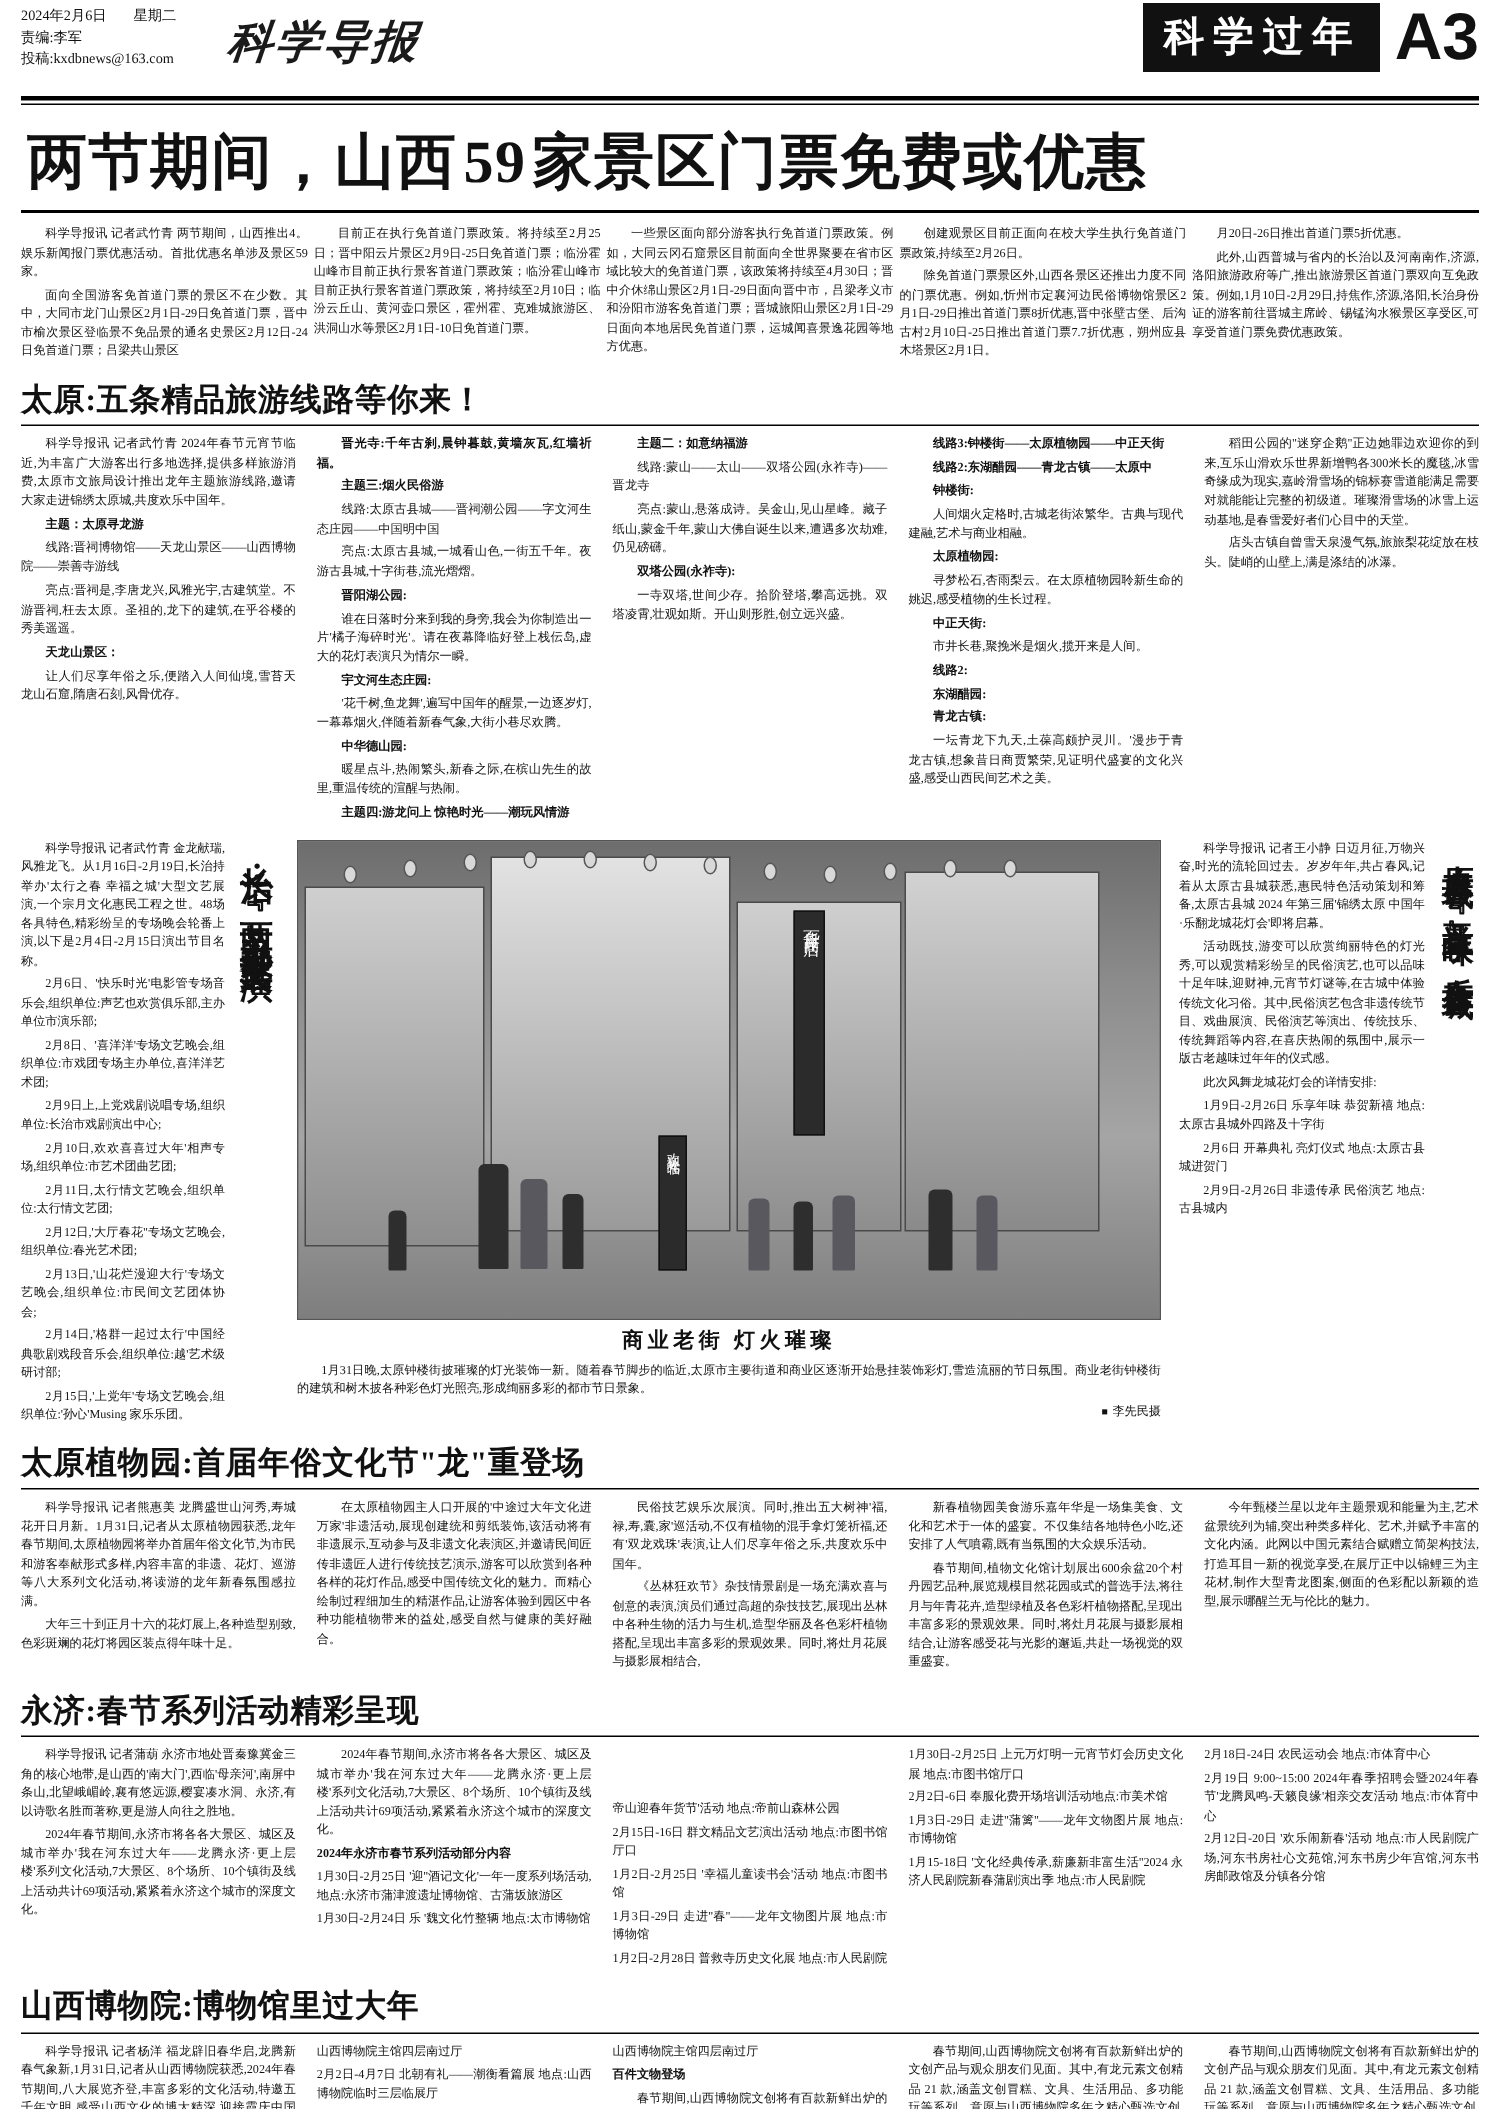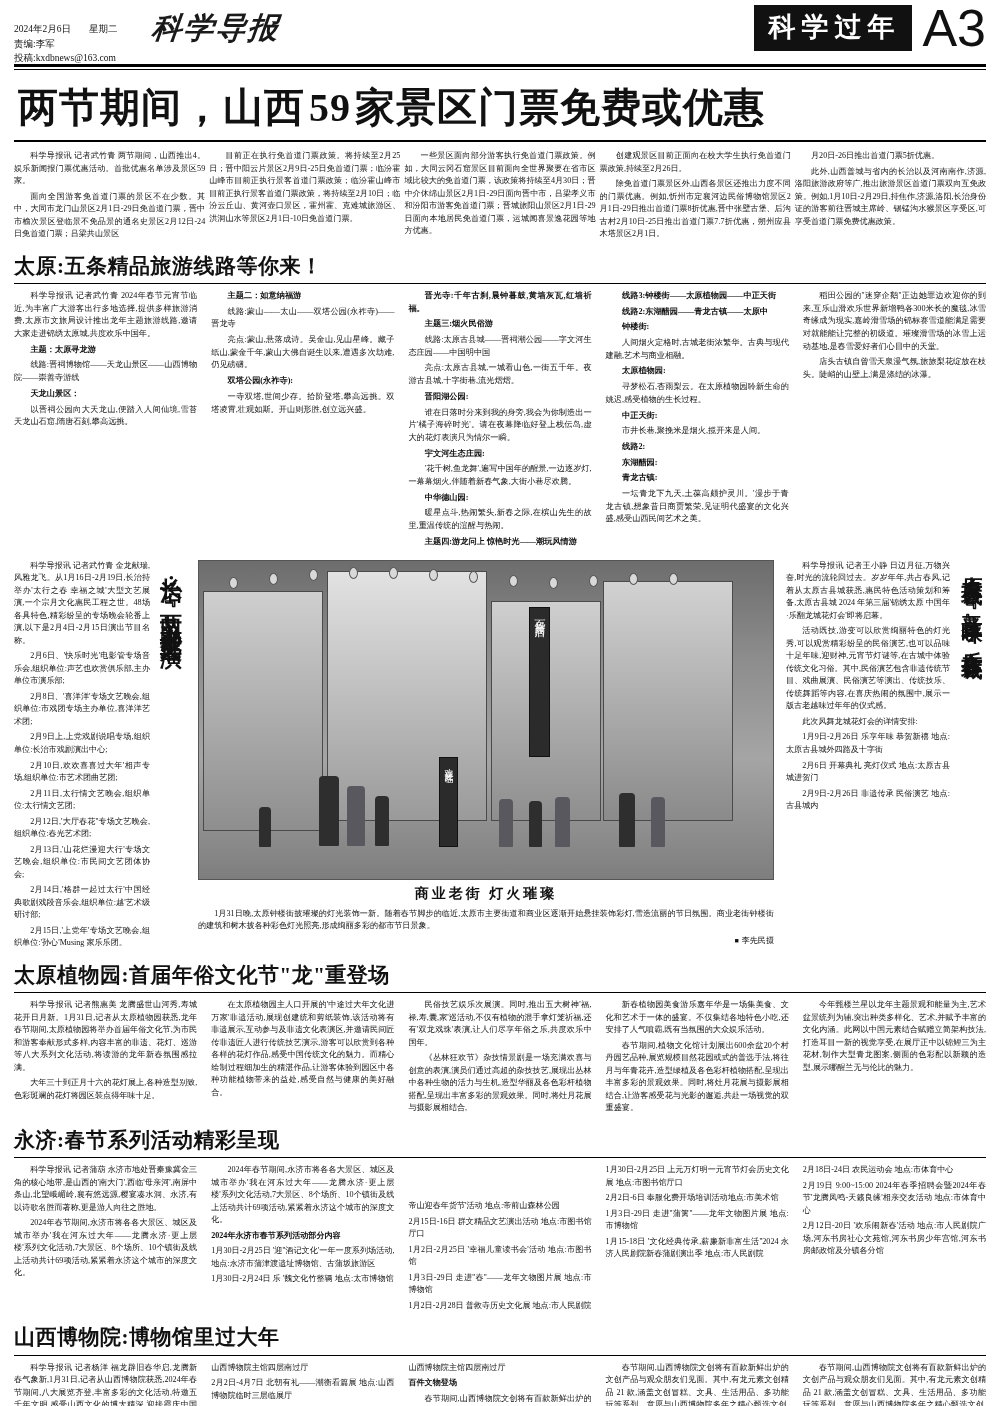--- a/index.html
+++ b/index.html
@@ -11,38 +11,38 @@
     color:#111;
     position:relative;
     overflow:hidden;
   }
   .page { width:1000px; height:1406px; position:relative; padding:0 14px; }
 
   
   .masthead { height:62px; display:flex; align-items:flex-start; position:relative; padding-top:4px; }
   .mast-left { width:128px; font-size:9.5px; line-height:1.55; color:#111; }
   .mast-left div { white-space:nowrap; }
-  .mast-left .row1 { display:flex; gap:18px;margin-top:18px; }
+  .mast-left .row1 { display:flex; gap:18px; }
   .mast-logo {
     margin-left:10px;
     font-family:"Liberation Serif", serif;
     font-size:30px; font-weight:bold; letter-spacing:2px;
     font-style:italic;
     color:#1a1a1a;
     transform:skewX(-6deg);
     padding-top:4px;
   }
   .mast-right { position:absolute; right:0; top:2px; display:flex; align-items:center; gap:10px; }
   .mast-banner {
     background:#111; color:#fff; font-size:27px; font-weight:bold;
     letter-spacing:6px; padding:4px 12px 6px 14px;
     font-family:"Liberation Serif", serif;
     margin-left:28px;
   }
-  .mast-page { font-size:52px; font-weight:normal; font-family:"Liberation Sans", sans-serif; line-height:1; }
+  .mast-page { font-size:44px; font-weight:bold; font-family:"Liberation Sans", sans-serif; line-height:1; }
 
   .rule-thick { border-top:3px solid #000; margin:2px 0 0 0; }
   .rule-thin { border-top:1px solid #000; margin:2px 0 8px 0; }
 
   
   .headline {
     font-size:40px; font-weight:bold; letter-spacing:1px;
     text-align:left; padding:8px 4px 10px 4px; line-height:1.1;
   }
   .headline .num { font-family:"Liberation Serif", serif; padding:0 4px; }
@@ -166,42 +166,43 @@
   </div>
 
   <div class="taiyuan-wrap">
     <div class="sec-title">太原:五条精品旅游线路等你来！</div>
     <div class="sec-rule"></div>
     <div class="cols">
       <div class="col">
         <p>科学导报讯 记者武竹青 2024年春节元宵节临近,为丰富广大游客出行多地选择,提供多样旅游消费,太原市文旅局设计推出龙年主题旅游线路,邀请大家走进锦绣太原城,共度欢乐中国年。</p>
         <p class="b">主题：太原寻龙游</p>
         <p>线路:晋祠博物馆——天龙山景区——山西博物院——崇善寺游线</p>
+        <p>亮点:晋祠是,李唐龙兴,风雅光宇,古建筑堂。不游晋祠,枉去太原。圣祖的,龙下的建筑,在乎谷楼的秀美遥遥。</p>
         <p class="b">天龙山景区：</p>
-        <p>以晋祠公园向大天龙山,便踏入人间仙境,雪苔天龙山石窟,隋唐石刻,攀高远挑。</p>
-      </div>
-      <div class="col">
-        <p class="b">主题二：如意纳福游</p>
-        <p>线路:蒙山——太山——双塔公园(永祚寺)——晋龙寺</p>
-        <p>亮点:蒙山,悬落成诗。吴金山,见山星峰。藏子纸山,蒙金千年,蒙山大佛自诞生以来,遭遇多次劫难,仍见磅礴。</p>
-        <p class="b">双塔公园(永祚寺):</p>
-        <p>一寺双塔,世间少存。拾阶登塔,攀高远挑。双塔凌霄,壮观如斯。开山则形胜,创立远兴盛。</p>
+        <p>让人们尽享年俗之乐,便踏入人间仙境,雪苔天龙山石窟,隋唐石刻,风骨优存。</p>
       </div>
       <div class="col">
         <p class="b">晋光寺:千年古刹,晨钟暮鼓,黄墙灰瓦,红墙祈福。</p>
         <p class="b">主题三:烟火民俗游</p>
         <p>线路:太原古县城——晋祠潮公园——字文河生态庄园——中国明中国</p>
         <p>亮点:太原古县城,一城看山色,一街五千年。夜游古县城,十字街巷,流光熠熠。</p>
         <p class="b">晋阳湖公园:</p>
         <p>谁在日落时分来到我的身旁,我会为你制造出一片'橘子海碎时光'。请在夜幕降临好登上栈伝岛,虚大的花灯表演只为情尔一瞬。</p>
         <p class="b">宇文河生态庄园:</p>
         <p>'花千树,鱼龙舞',遍写中国年的醒景,一边逐岁灯,一幕幕烟火,伴随着新春气象,大街小巷尽欢腾。</p>
         <p class="b">中华德山园:</p>
         <p>暖星点斗,热闹繁头,新春之际,在槟山先生的故里,重温传统的渲醒与热闹。</p>
         <p class="b">主题四:游龙问上 惊艳时光——潮玩风情游</p>
+      </div>
+      <div class="col">
+        <p class="b">主题二：如意纳福游</p>
+        <p>线路:蒙山——太山——双塔公园(永祚寺)——晋龙寺</p>
+        <p>亮点:蒙山,悬落成诗。吴金山,见山星峰。藏子纸山,蒙金千年,蒙山大佛自诞生以来,遭遇多次劫难,仍见磅礴。</p>
+        <p class="b">双塔公园(永祚寺):</p>
+        <p>一寺双塔,世间少存。拾阶登塔,攀高远挑。双塔凌霄,壮观如斯。开山则形胜,创立远兴盛。</p>
       </div>
       <div class="col">
         <p class="b">线路3:钟楼街——太原植物园——中正天街</p>
         <p class="b">线路2:东湖醋园——青龙古镇——太原中</p>
         <p class="b">钟楼街:</p>
         <p>人间烟火定格时,古城老街浓繁华。古典与现代建融,艺术与商业相融。</p>
         <p class="b">太原植物园:</p>
         <p>寻梦松石,杏雨梨云。在太原植物园聆新生命的姚迟,感受植物的生长过程。</p>
         <p class="b">中正天街:</p>
         <p>市井长巷,聚挽米是烟火,揽开来是人间。</p>

